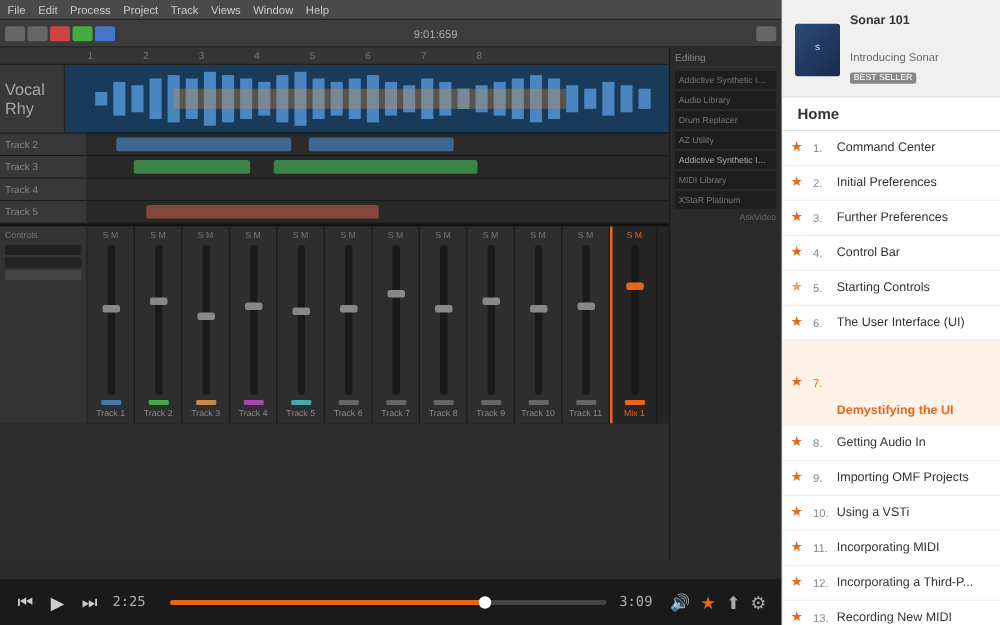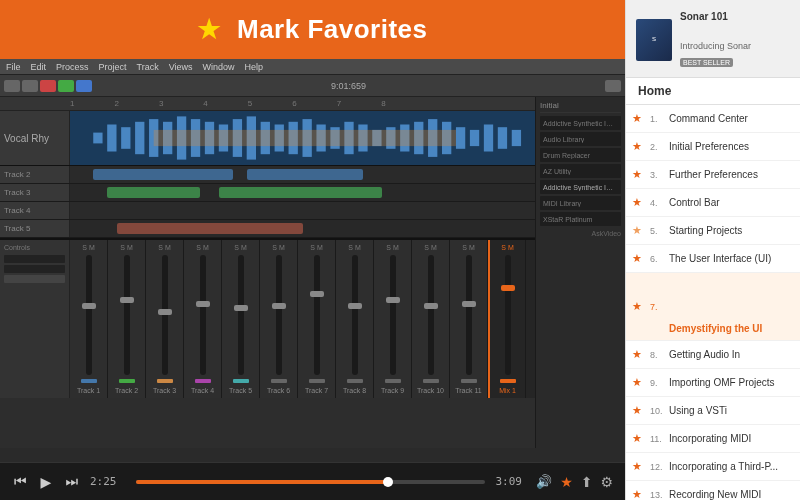--- a/index.html
+++ b/index.html
@@ -380,26 +380,20 @@
       text-overflow: ellipsis;
     }
   </style>
 </head>
 <body>
 
 <div class="main-container">
 
   <div class="video-panel">
 
-    <div class="banner">
-      <span class="banner-title">
-        <span class="banner-star">★</span>
-        <span>Mark Favorites</span>
-      </span>
-    </div>
 
     <div class="daw-screen">
 
       <div class="daw-menu-bar">
         <span class="daw-menu-item">File</span>
         <span class="daw-menu-item">Edit</span>
         <span class="daw-menu-item">Process</span>
         <span class="daw-menu-item">Project</span>
         <span class="daw-menu-item">Track</span>
         <span class="daw-menu-item">Views</span>
@@ -430,21 +424,21 @@
               <span class="tick">3</span>
               <span class="tick">4</span>
               <span class="tick">5</span>
               <span class="tick">6</span>
               <span class="tick">7</span>
               <span class="tick">8</span>
             </div>
           </div>
 
           <div style="display:flex; height:55px; border-bottom:1px solid #111;">
-            <div style="width:70px; background:#383838; display:flex; align-items:center; padding:0 4px; color:#aaa; font-size:10px; border-right:1px solid #222; flex-shrink:0;">
+            <div style="width:52px; background:#383838; display:flex; align-items:center; padding:0 4px; color:#aaa; font-size:13px; border-right:1px solid #222; flex-shrink:0;">
               Vocal Rhy
             </div>
             <div class="waveform-area">
               <svg width="100%" height="100%" xmlns="http://www.w3.org/2000/svg" preserveAspectRatio="none">
                 <rect width="100%" height="100%" fill="#1a3a5a"></rect>
 
                 <g fill="#5599dd" opacity="0.8">
                   <rect x="5%" y="40%" width="2%" height="20%"></rect>
                   <rect x="8%" y="25%" width="2%" height="50%"></rect>
                   <rect x="11%" y="30%" width="2%" height="40%"></rect>
@@ -611,21 +605,21 @@
                     <div class="fader-knob" style="top:25%; background:#e8651a;"></div>
                   </div>
                 <div style="background:#e8651a; width:16px; height:4px; border-radius:1px; margin-bottom:2px;"></div>
                 <div class="channel-name" style="color:#e8651a;">Mix 1</div>
               </div>
             </div>
           </div>
         </div>
 
         <div class="daw-right-panel">
-          <div style="color:#888; font-size:8px; margin-bottom:3px; border-bottom:1px solid #333; padding-bottom:2px;">Initial</div>
+          <div style="color:#888; font-size:8px; margin-bottom:3px; border-bottom:1px solid #333; padding-bottom:2px;">Editing</div>
           <div class="plugin-row">
               <span class="plugin-text">Addictive Synthetic Impulse Responses</span>
             </div>
           <div class="plugin-row">
               <span class="plugin-text">Audio Library</span>
             </div>
           <div class="plugin-row">
               <span class="plugin-text">Drum Replacer</span>
             </div>
           <div class="plugin-row">
@@ -701,21 +695,21 @@
 
       <div class="sidebar-item">
         <span class="star-icon star-filled">★</span>
         <span class="item-num">4.</span>
         <span class="item-label">Control Bar</span>
       </div>
 
       <div class="sidebar-item">
         <span class="star-icon star-half">★</span>
         <span class="item-num">5.</span>
-        <span class="item-label">Starting Projects</span>
+        <span class="item-label">Starting Controls</span>
       </div>
 
       <div class="sidebar-item">
         <span class="star-icon star-filled">★</span>
         <span class="item-num">6.</span>
         <span class="item-label">The User Interface (UI)</span>
       </div>
 
       <div class="sidebar-item active">
         <span class="star-icon" style="color:#e8651a;">★</span>

